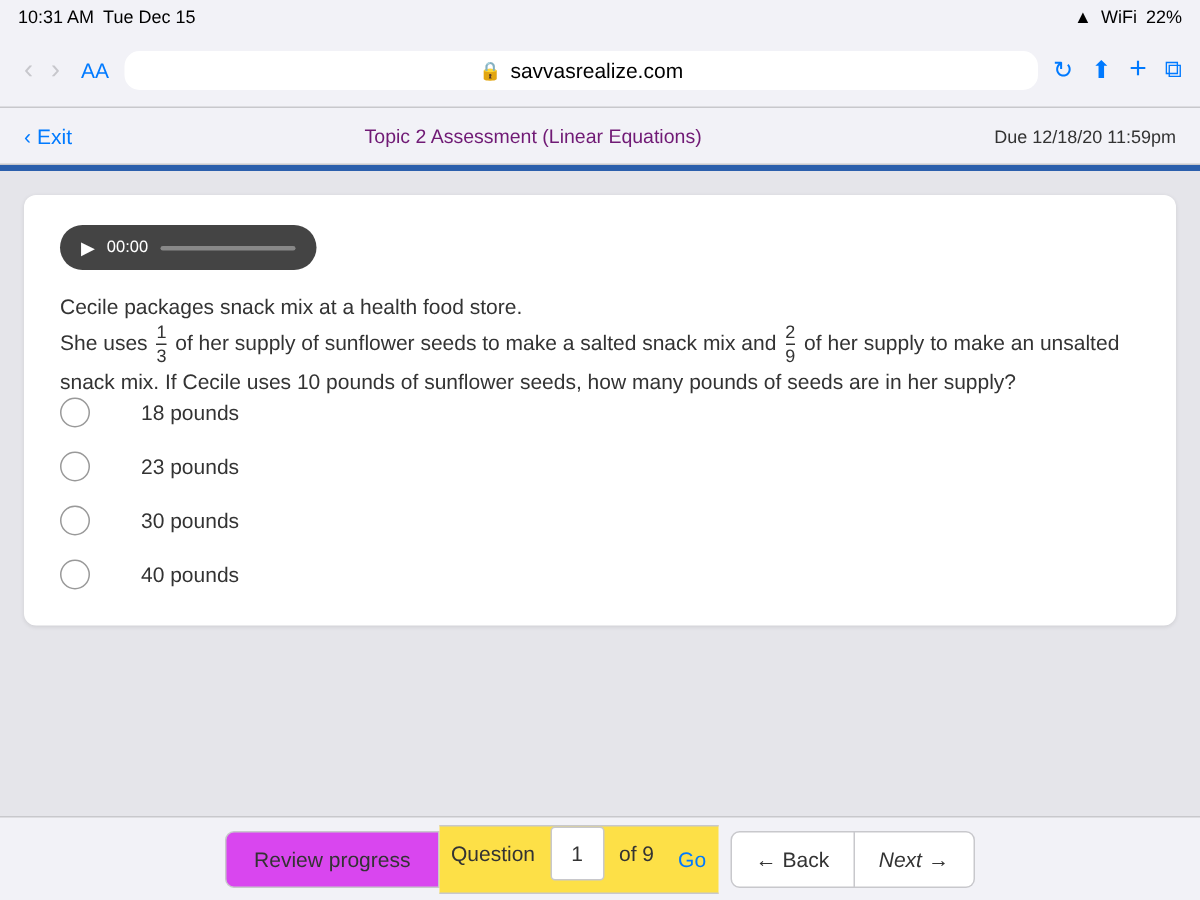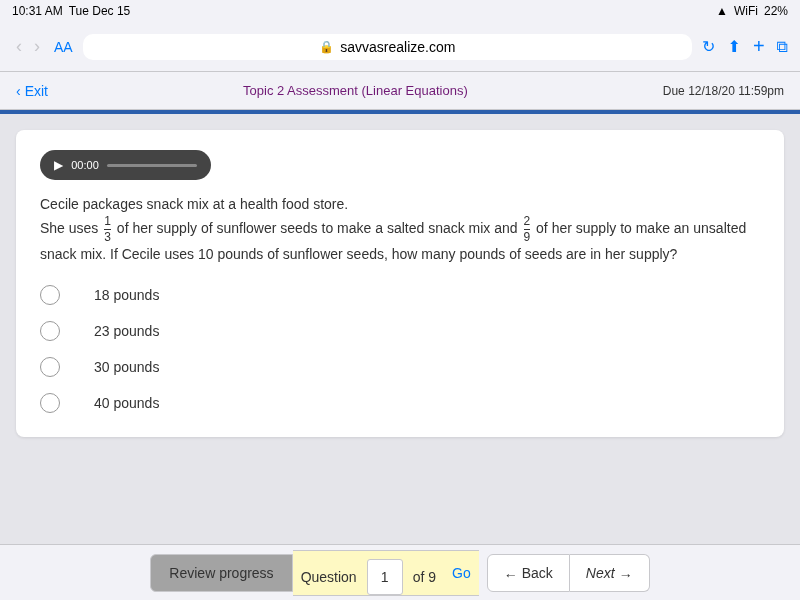--- a/index.html
+++ b/index.html
@@ -152,21 +152,21 @@
       height: 3px;
       background: #888;
       border-radius: 2px;
     }
 
     
     .question-text {
       font-size: 14px;
       color: #333;
       line-height: 1.5;
-      margin-bottom: 20px;
+      margin-bottom: 0;
     }
     .fraction {
       display: inline-flex;
       flex-direction: column;
       align-items: center;
       vertical-align: middle;
       font-size: 12px;
       line-height: 1.1;
       margin: 0 2px;
     }
@@ -204,35 +204,35 @@
       height: 56px;
       background: #f2f2f7;
       border-top: 1px solid #c8c8cc;
       display: flex;
       align-items: center;
       justify-content: center;
       gap: 0;
     }
     .bottom-btn {
       border: 1px solid #c8c8cc;
-      background: #a3a3a3;
+      background: #d946ef;
       padding: 10px 18px;
       font-size: 14px;
       cursor: pointer;
       color: #333;
     }
     .bottom-btn:first-child { border-radius: 6px 0 0 6px; }
     .bottom-btn:last-child { border-radius: 0 6px 6px 0; border-left: none; }
     .question-nav {
       display: flex;
-      align-items: flex-end;
+      align-items: flex-start;
       border: 1px solid #c8c8cc;
       border-left: none;
       border-right: none;
-      background: #fef9c3;
+      background: #fde047;
     }
     .question-label {
       font-size: 14px;
       color: #333;
       padding: 10px 8px;
     }
     .question-input {
       width: 36px;
       height: 36px;
       border: 1px solid #c8c8cc;

